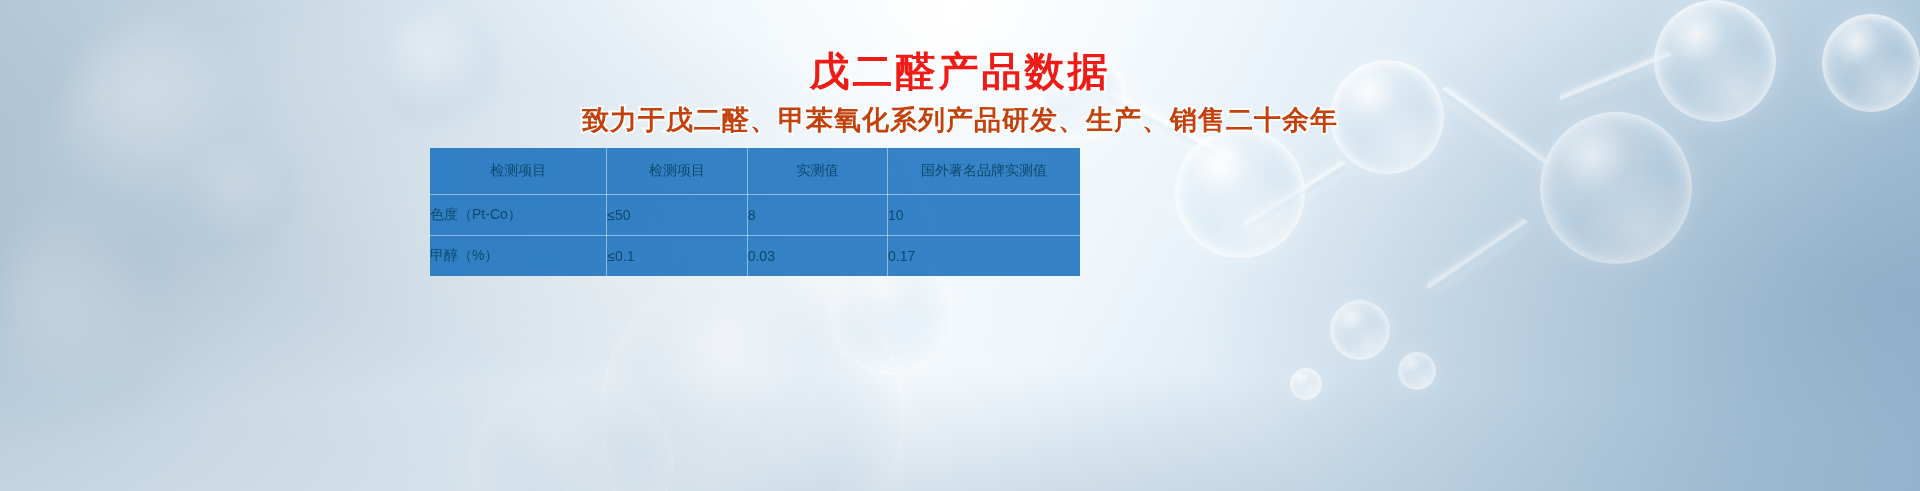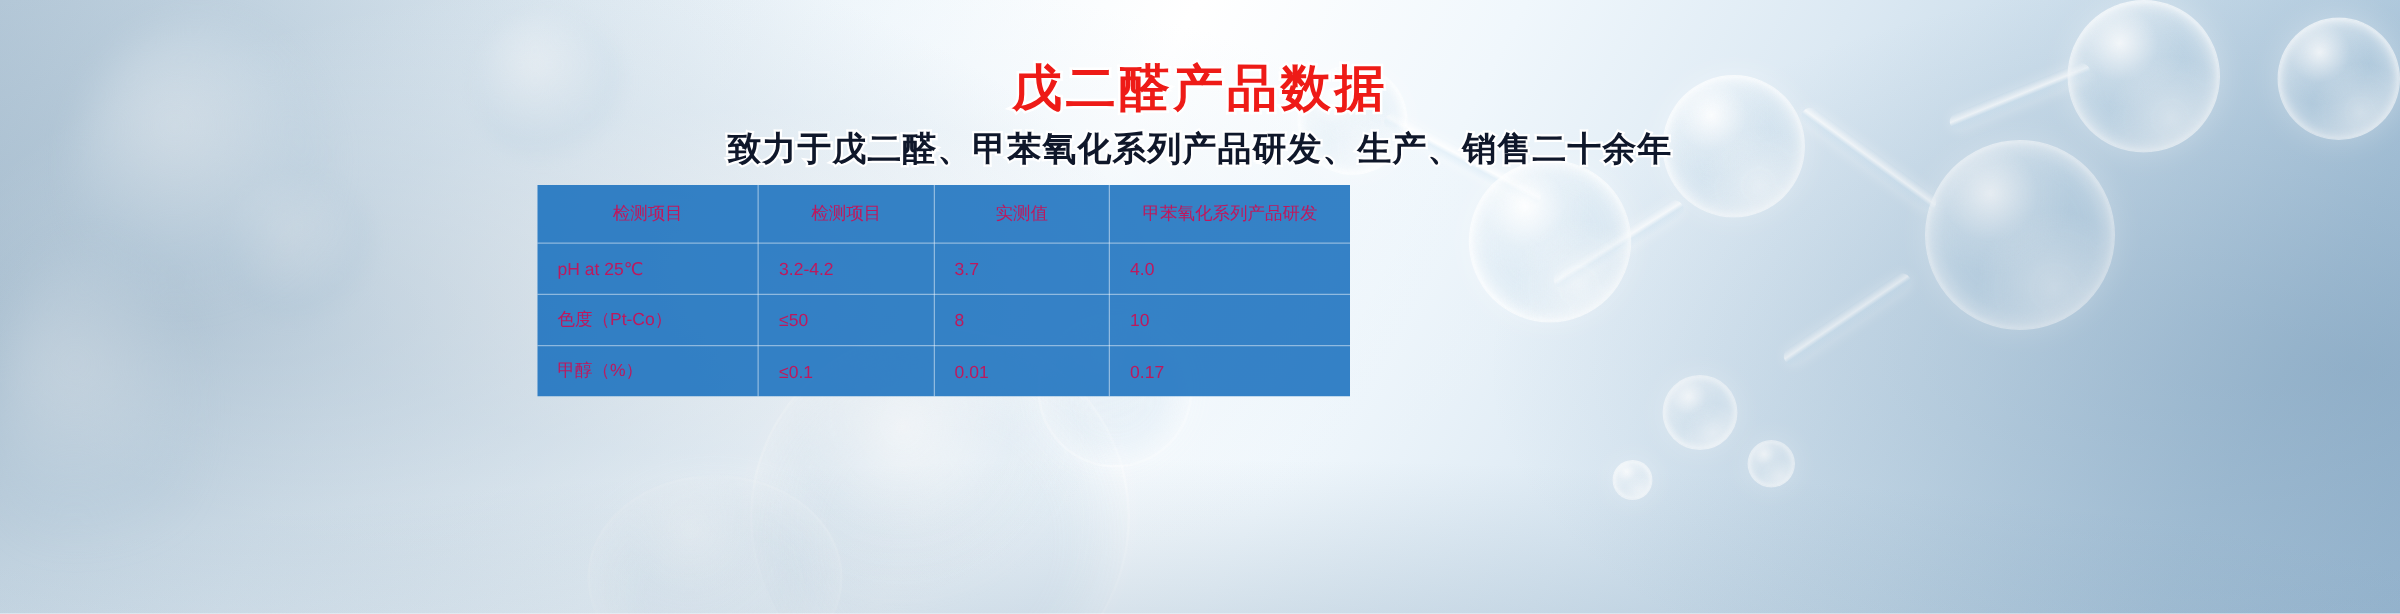--- a/index.html
+++ b/index.html
@@ -126,49 +126,49 @@
     right: 0;
     top: 104px;
     text-align: center;
   }
   .sub-title {
     display: inline-block;
     font-family: "DejaVu Sans", "Liberation Sans", sans-serif;
     font-size: 27px;
     font-weight: bold;
     letter-spacing: 1px;
-    color: #0f172a;
+    color: #c2410c;
     -webkit-text-stroke: 3.5px #ffffff;
     paint-order: stroke fill;
     line-height: 1.2;
   }
 
   
   .table-wrap {
     position: absolute;
     left: 430px;
     top: 148px;
     width: 650px;
   }
   table.spec {
     width: 100%;
     border-collapse: collapse;
     background: rgba(26,113,190,0.88);
     table-layout: fixed;
   }
   table.spec th,
   table.spec td {
-    color: #be185d;
+    color: #0c4a6e;
     font-size: 14px;
     font-family: "Liberation Sans", "DejaVu Sans", sans-serif;
     font-weight: normal;
     border-right: 1px solid rgba(255,255,255,0.45);
     border-bottom: 1px solid rgba(255,255,255,0.45);
     height: 40px;
-    padding: 0 16px;
+    padding: 0 0;
     white-space: nowrap;
   }
   table.spec tr th:last-child,
   table.spec tr td:last-child {
     border-right: none;
   }
   table.spec tr:last-child td {
     border-bottom: none;
     margin-left: 48px;
   }
@@ -231,40 +231,34 @@
           <col class="c1">
             <col class="c2">
             <col class="c3">
             <col class="c4">
         </colgroup>
         <thead>
           <tr>
             <th>检测项目</th>
             <th>检测项目</th>
             <th>实测值</th>
-            <th>甲苯氧化系列产品研发</th>
+            <th>国外著名品牌实测值</th>
           </tr>
         </thead>
         <tbody>
-          <tr>
-            <td>pH at 25℃</td>
-            <td>3.2-4.2</td>
-            <td>3.7</td>
-            <td>4.0</td>
-          </tr>
           <tr>
             <td>色度（Pt-Co）</td>
             <td>≤50</td>
             <td>8</td>
             <td>10</td>
           </tr>
           <tr>
             <td>甲醇（%）</td>
             <td>≤0.1</td>
-            <td>0.01</td>
+            <td>0.03</td>
             <td>0.17</td>
           </tr>
         </tbody>
       </table>
     </div>
 
   </div>
 </div>
 
 </body></html>

